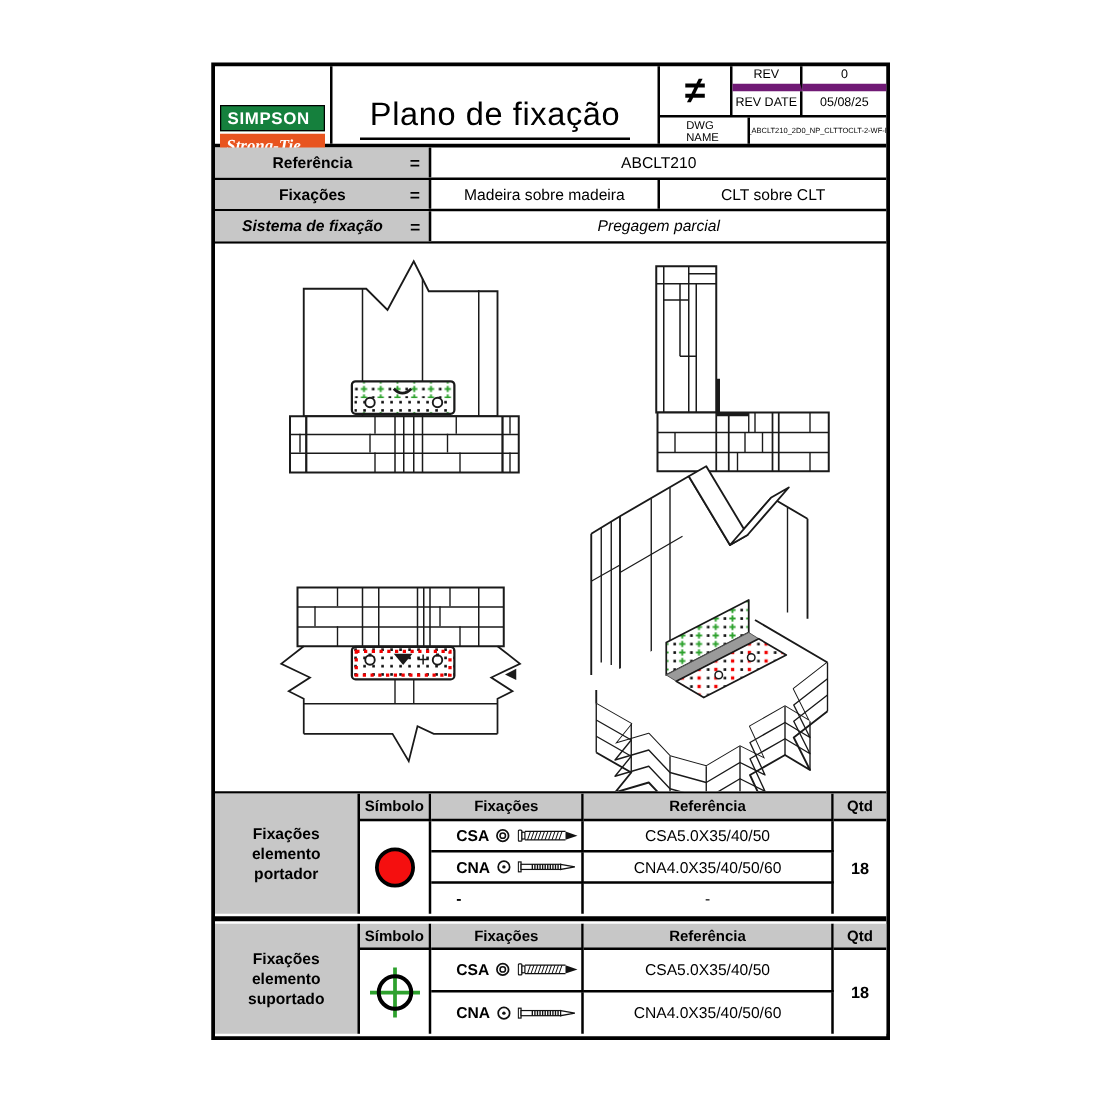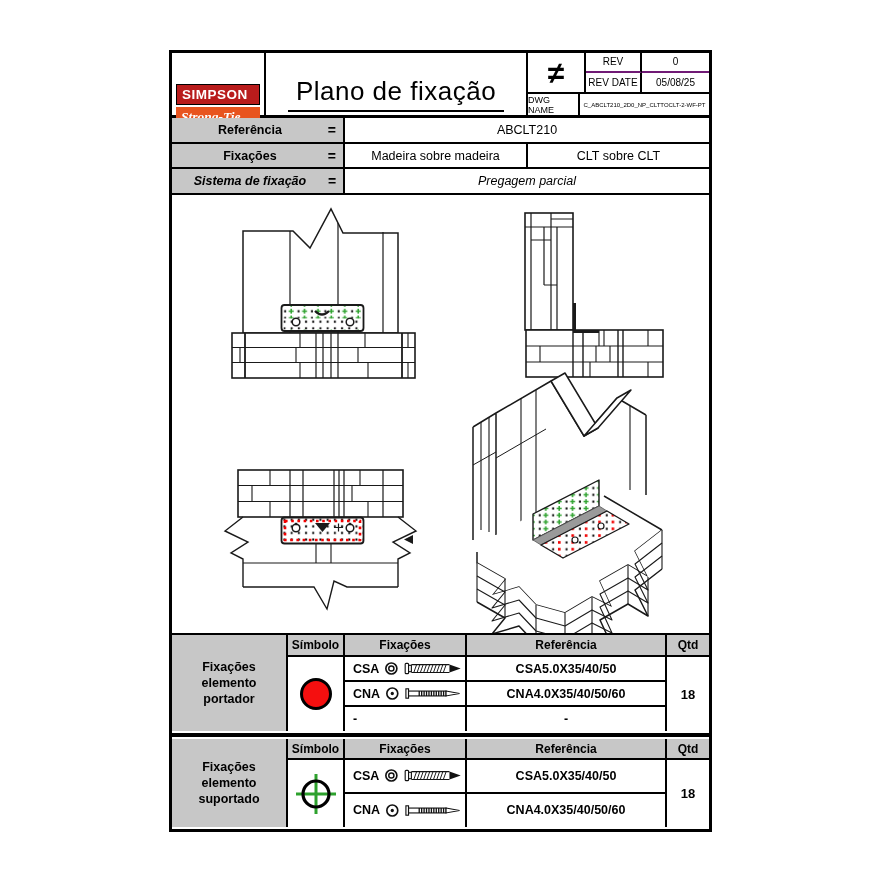--- a/index.html
+++ b/index.html
@@ -2,33 +2,33 @@
 <html><head>
 <meta charset="utf-8">
 <style>
   html,body{margin:0;padding:0;background:#fff;}
   body{width:880px;height:880px;position:relative;font-family:"Liberation Sans","DejaVu Sans",sans-serif;color:#000;}
   .sheet{position:absolute;left:169px;top:50px;width:543px;height:782px;border:3px solid #000;box-sizing:border-box;background:#fff;}
 
   
   .hdr{height:65px;border-bottom:3px solid #000;box-sizing:border-box;display:flex;}
   .logo-cell{width:94px;border-right:2px solid #000;box-sizing:border-box;padding:3px 4px;display:flex;flex-direction:column;justify-content:center;gap:2px;}
-  .logo-black{background:#b91c1c;color:#fff;font-weight:bold;font-size:13.5px;letter-spacing:.5px;padding:2px 5px;border:1px solid #000;margin-top:42px;}
+  .logo-black{background:#15803d;color:#fff;font-weight:bold;font-size:13.5px;letter-spacing:.5px;padding:2px 5px;border:1px solid #000;margin-top:42px;}
   .logo-orange{color:#ffffff;font-weight:bold;font-style:italic;font-size:13.5px;padding:2px 5px;font-family:"Liberation Serif","DejaVu Serif",serif;}
   .title-cell{flex:1;border-right:2px solid #000;box-sizing:border-box;display:flex;align-items:center;justify-content:center;}
   .title{font-size:26px;border-bottom:2px solid #000;padding:0 8px 3px;letter-spacing:.5px;margin-top:20px;}
   .revblock{width:181px;display:flex;flex-direction:column;font-size:10px;}
   .rev-top{height:41px;display:flex;border-bottom:2px solid #000;box-sizing:border-box;}
   .neq-cell{width:58px;border-right:2px solid #000;box-sizing:border-box;display:flex;align-items:center;justify-content:center;font-size:30px;font-weight:bold;line-height:1;}
   .rev-grid{flex:1;display:grid;grid-template-columns:56px 1fr;grid-template-rows:1fr 1fr;}
-  .rev-grid > div{display:flex;align-items:center;justify-content:center;border-right:2px solid #000;border-bottom:2px solid #701a75;box-sizing:border-box;}
+  .rev-grid > div{display:flex;align-items:center;justify-content:center;border-right:2px solid #000;border-bottom:6px solid #701a75;box-sizing:border-box;}
   .rev-grid > div:nth-child(2n){border-right:none;}
   .rev-grid > div:nth-child(3),.rev-grid > div:nth-child(4){border-bottom:none;}
   .rev-bottom{flex:1;display:flex;}
-  .dwg-lbl{width:52px;border-right:2px solid #000;box-sizing:border-box;display:flex;align-items:center;justify-content:center;font-size:9px;}
+  .dwg-lbl{width:72px;border-right:2px solid #000;box-sizing:border-box;display:flex;align-items:center;justify-content:center;font-size:9px;padding-left:21px;}
   .dwg-val{flex:1;display:flex;align-items:center;justify-content:center;font-size:6px;letter-spacing:0;white-space:nowrap;overflow:hidden;}
 
   
   .reftable{height:77px;border-bottom:2px solid #000;box-sizing:border-box;display:flex;flex-direction:column;}
   .ref-row{flex:1;display:flex;border-bottom:2px solid #000;box-sizing:border-box;}
   .ref-row:last-child{border-bottom:none;font-style:italic;}
   .ref-lbl{width:173px;background:#c7c7c7;border-right:2px solid #000;box-sizing:border-box;display:flex;align-items:center;font-weight:bold;font-size:12.5px;}
   .ref-lbl .lab{flex:1;text-align:center;}
   .ref-lbl .eq{padding-right:7px;font-size:14px;}
   .ref-val{flex:1;display:flex;align-items:center;justify-content:center;font-size:12.5px;border-right:2px solid #000;box-sizing:border-box;}
@@ -39,22 +39,22 @@
 
   
   .ftable{display:grid;grid-template-columns:116px 57px 122px 200px 1fr;box-sizing:border-box;background:#fff;}
   .ft1{height:96px;grid-template-rows:22px 25px 25px 1fr;}
   .ft2{height:88px;grid-template-rows:21px 1fr 1fr;}
   .ftable > div{box-sizing:border-box;display:flex;align-items:center;justify-content:center;}
   .cell-b{border-bottom:2px solid #000;}
   .cell-r{border-right:2px solid #000;}
   .ghead{background:#c7c7c7;font-weight:bold;font-size:12px;}
   .rowlabel{background:#c7c7c7;font-weight:bold;font-size:12.5px;text-align:center;line-height:1.3;padding:0 10px;}
-  .fixcell{justify-content:flex-start !important;padding-left:8px;gap:5px;font-weight:bold;font-size:12.5px;}
-  .refcell{font-weight:bold;font-size:12.5px;}
+  .fixcell{justify-content:flex-start !important;padding-left:20px;gap:5px;font-weight:bold;font-size:12.5px;}
+  .refcell{font-weight:normal;font-size:12.5px;}
   .qtycell{font-weight:bold;font-size:13px;}
   .sym-red{width:32px;height:32px;border-radius:50%;background:#f50f0f;border:3px solid #000;box-sizing:border-box;}
   .sep{height:8px;display:flex;align-items:center;background:#fff;}
   .sep > div{height:4px;background:#000;width:100%;}
 </style>
 </head>
 <body>
 
 <div class="sheet">
 

